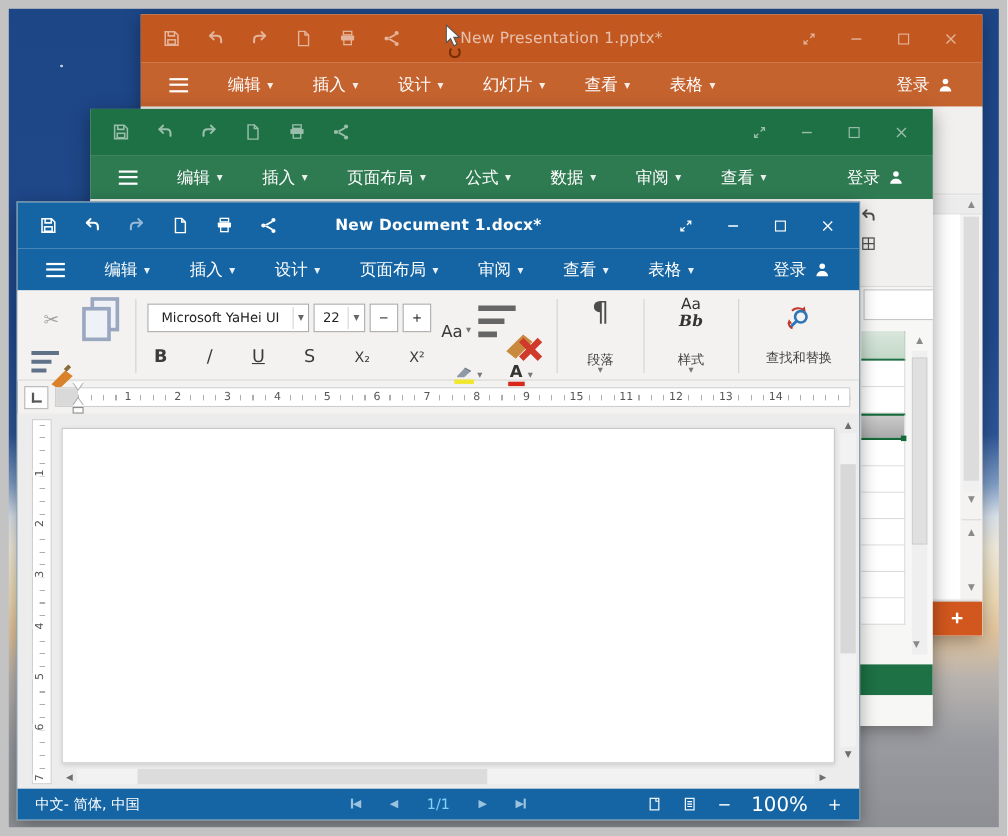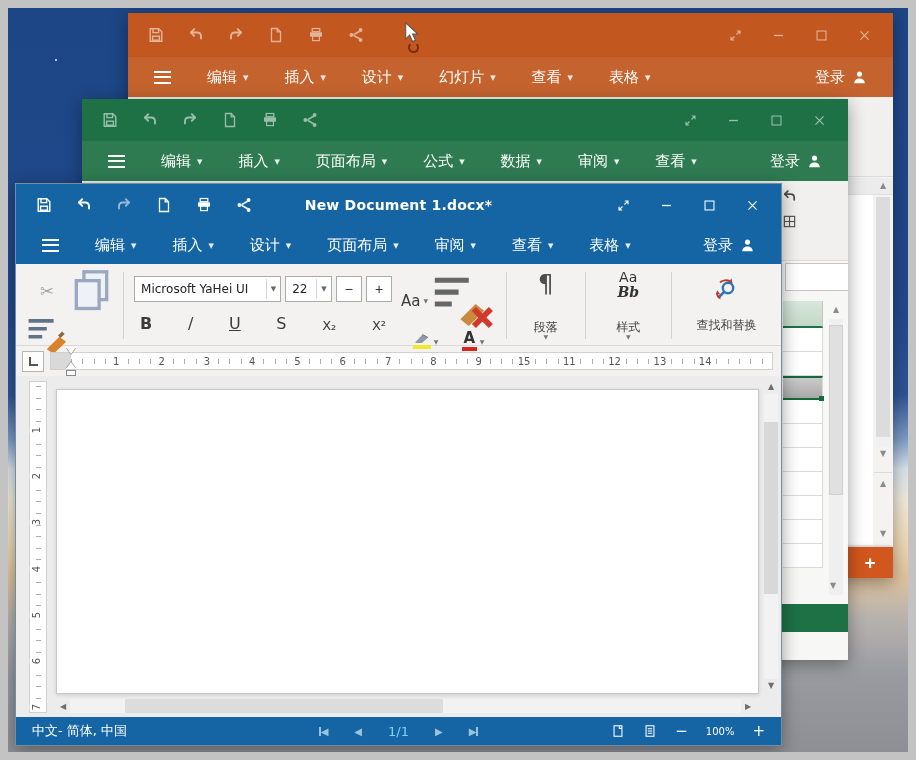--- a/index.html
+++ b/index.html
@@ -99,21 +99,21 @@
   .tlabel { font-size:12px; color:#444; display:flex; flex-direction:column; align-items:center; line-height:1.1; }
   .tlabel::after { content:"▼"; font-size:6px; color:#777; }
   .paste-group { width:54px; cursor:pointer; }
   .paste-group .ic { width:26px; height:30px; margin-top:3px; }
   .clip-group { width:92px; display:grid; grid-template-columns:1fr 1fr; align-items:center; justify-items:center; }
   .cut-btn { font-size:17px; color:#a3a3a3; cursor:pointer; }
   .copy-btn .ic, .painter-btn .ic, .clear-btn .ic { width:18px; height:18px; cursor:pointer; }
   .font-group { width:262px; justify-content:space-around; }
   .font-row { display:flex; align-items:center; gap:4px; width:100%; }
   .combo { background:#fff; border:1px solid #ababab; height:26px; display:flex; align-items:center;
-    font-size:12px; color:#222; cursor:pointer; }
+    font-size:12px; color:#222; cursor:pointer;text-align:center; }
   .combo .val { padding:0 6px; flex:1; white-space:nowrap; overflow:hidden; }
   .combo::after { content:"▼"; font-size:7px; color:#666; border-left:1px solid #d5d5d5;
     padding:6px 4px; }
   .font-combo { width:152px; }
   .size-combo { width:48px; }
   .step-btn { width:27px; height:26px; background:#fff; border:1px solid #ababab; font-size:14px;
     color:#333; cursor:pointer; display:flex; align-items:center; justify-content:center; }
   .fmt-row { display:flex; align-items:flex-end; justify-content:space-between; width:100%; padding:0 6px 2px 6px;
     font-size:16px; color:#3b3b3b; }
   .fmt-row span { cursor:pointer; }
@@ -189,21 +189,21 @@
   .status-lang { cursor:pointer; }
   .page-nav { position:absolute; left:0; right:0; display:flex; justify-content:center; align-items:center;
     gap:26px; pointer-events:none; }
   .page-nav > * { pointer-events:auto; }
   .nav-arr { color:#9cc3de; font-size:10px; cursor:pointer; }
   .nav-arr .bar { display:inline-block; width:2px; height:9px; background:#9cc3de; vertical-align:-1px; }
   .page-ind { font-size:13px; color:#7dd3fc; }
   .status-right { margin-left:auto; display:flex; align-items:center; gap:18px; z-index:2; }
   .status-right .ic { width:14px; height:14px; cursor:pointer; }
   .zoom-btn { font-size:15px; cursor:pointer; line-height:1; }
-  .zoom-val { font-size:10px; }
+  .zoom-val { font-size:18px; }
 
   
   .cursor { position:absolute; left:397px; top:14px; z-index:99; pointer-events:none; }
   .cursor svg { display:block; }
   .busy-ring { position:absolute; left:3px; top:20px; width:11px; height:11px; border-radius:50%;
     border:2.5px solid #7a2d05; border-top-color:transparent; }
 </style>
 </head>
 <body>
 
@@ -247,20 +247,21 @@
             </span>
         <span class="ic">
               <svg viewBox="0 0 16 16" fill="currentColor">
                 <circle cx="12.6" cy="3" r="1.9"></circle>
                 <circle cx="3.4" cy="8" r="1.9"></circle>
                 <circle cx="12.6" cy="13" r="1.9"></circle>
                 <path d="M4.8 7.2 11.2 3.6l.8 1.4L5.6 8.6zM4.8 8.8l6.4 3.6.8-1.4L5.6 7.4z"></path>
               </svg>
             </span>
       </div>
+      <div class="win-title">New Presentation 1.pptx*</div>
       <div class="win-controls">
         <span class="ic">
               <svg viewBox="0 0 16 16" fill="none" stroke="currentColor" stroke-width="1.4">
                 <path d="M9.6 2.5h3.9v3.9M13.3 2.7 9.2 6.8M6.4 13.5H2.5V9.6M2.7 13.3l4.1-4.1"></path>
               </svg>
             </span>
         <span class="ic">
               <svg viewBox="0 0 16 16" stroke="currentColor" stroke-width="1.6">
                 <path d="M2.5 8h11"></path>
               </svg>

